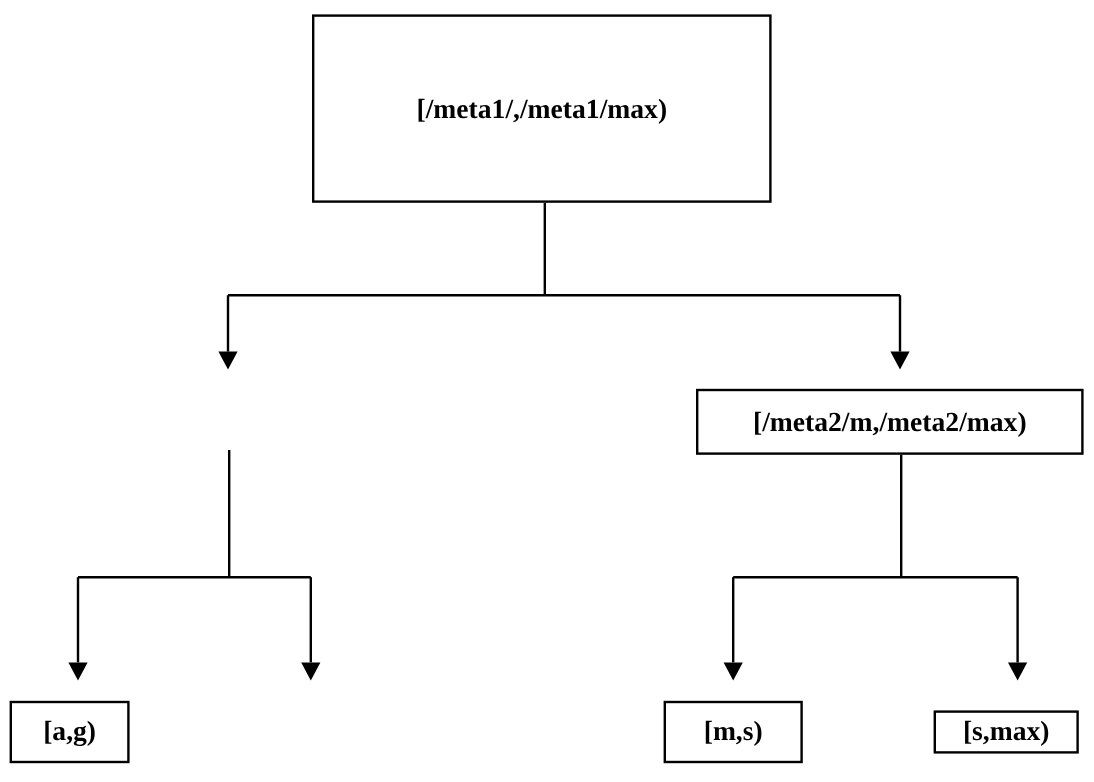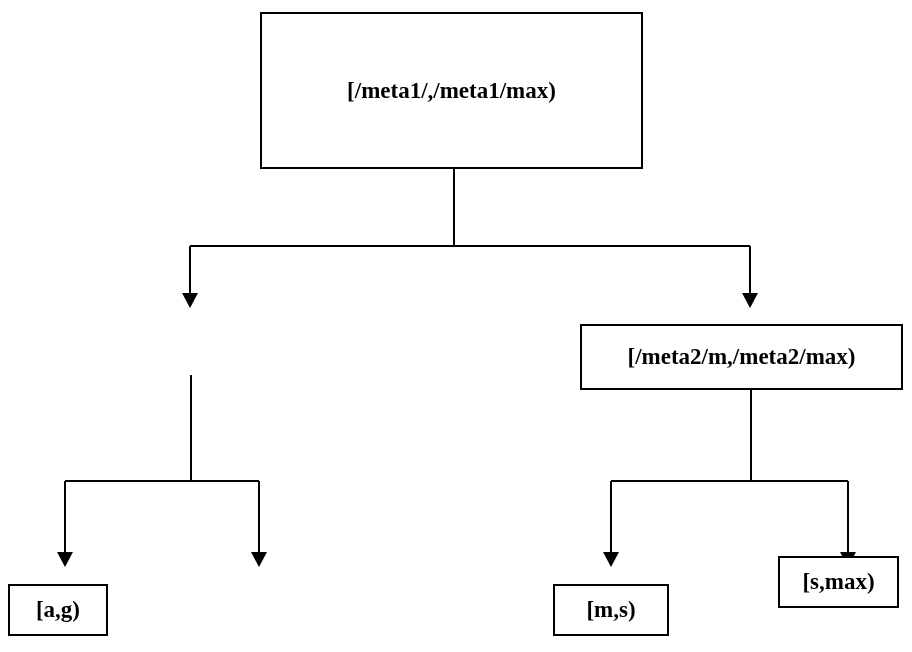--- a/index.html
+++ b/index.html
@@ -32,25 +32,25 @@
     align-items: center;
     justify-content: center;
     color: #000000;
     font-weight: bold;
     font-size: 23px;
     letter-spacing: 0px;
     white-space: nowrap;
   }
   .node-root   { left: 260px; top: 12px;  width: 383px; height: 157px; }
   .node-left   { left: 22px;  top: 324px; width: 323px; height: 51px; }
-  .node-right  { left: 580px; top: 324px; width: 323px; height: 66px; }
+  .node-right  { left: 580px; top: 324px; width: 323px; height: 55px; }
   .node-leaf-0 { left: 8px;   top: 584px; width: 100px; height: 52px; }
   .node-leaf-1 { left: 204px; top: 584px; width: 99px;  height: 52px; }
   .node-leaf-2 { left: 553px; top: 584px; width: 116px; height: 52px; }
-  .node-leaf-3 { left: 778px; top: 556px; width: 121px; height: 52px; justify-content: center; }
+  .node-leaf-3 { left: 778px; top: 592px; width: 121px; height: 36px; justify-content: center; }
 </style>
 </head>
 <body>
 
 <div class="canvas">
 
   <svg class="edges-svg" width="912" height="652" viewBox="0 0 912 652" xmlns="http://www.w3.org/2000/svg">
 
     <g stroke="#000000" stroke-width="2" fill="none">
       <path d="M454 169 L454 246"></path>

